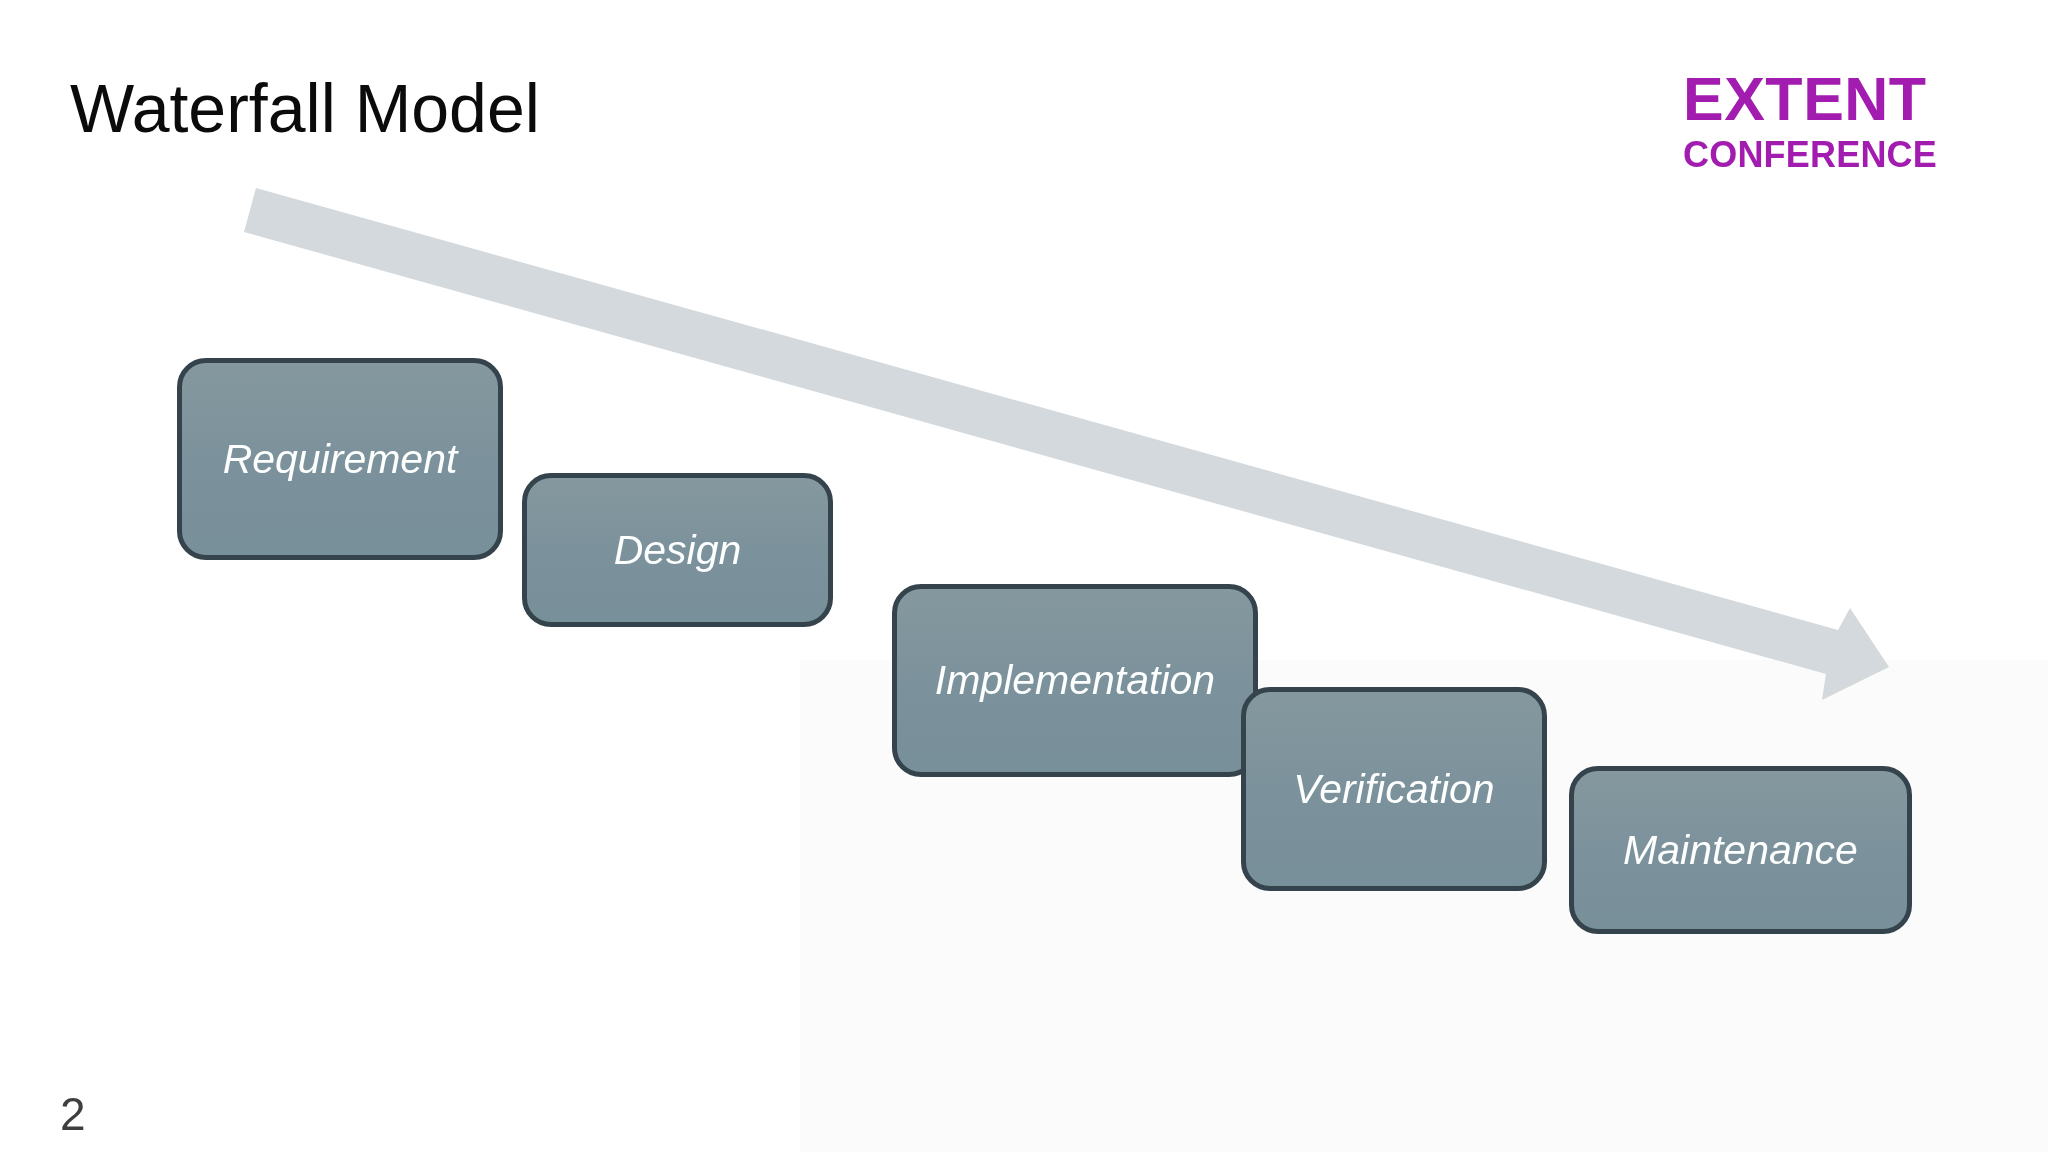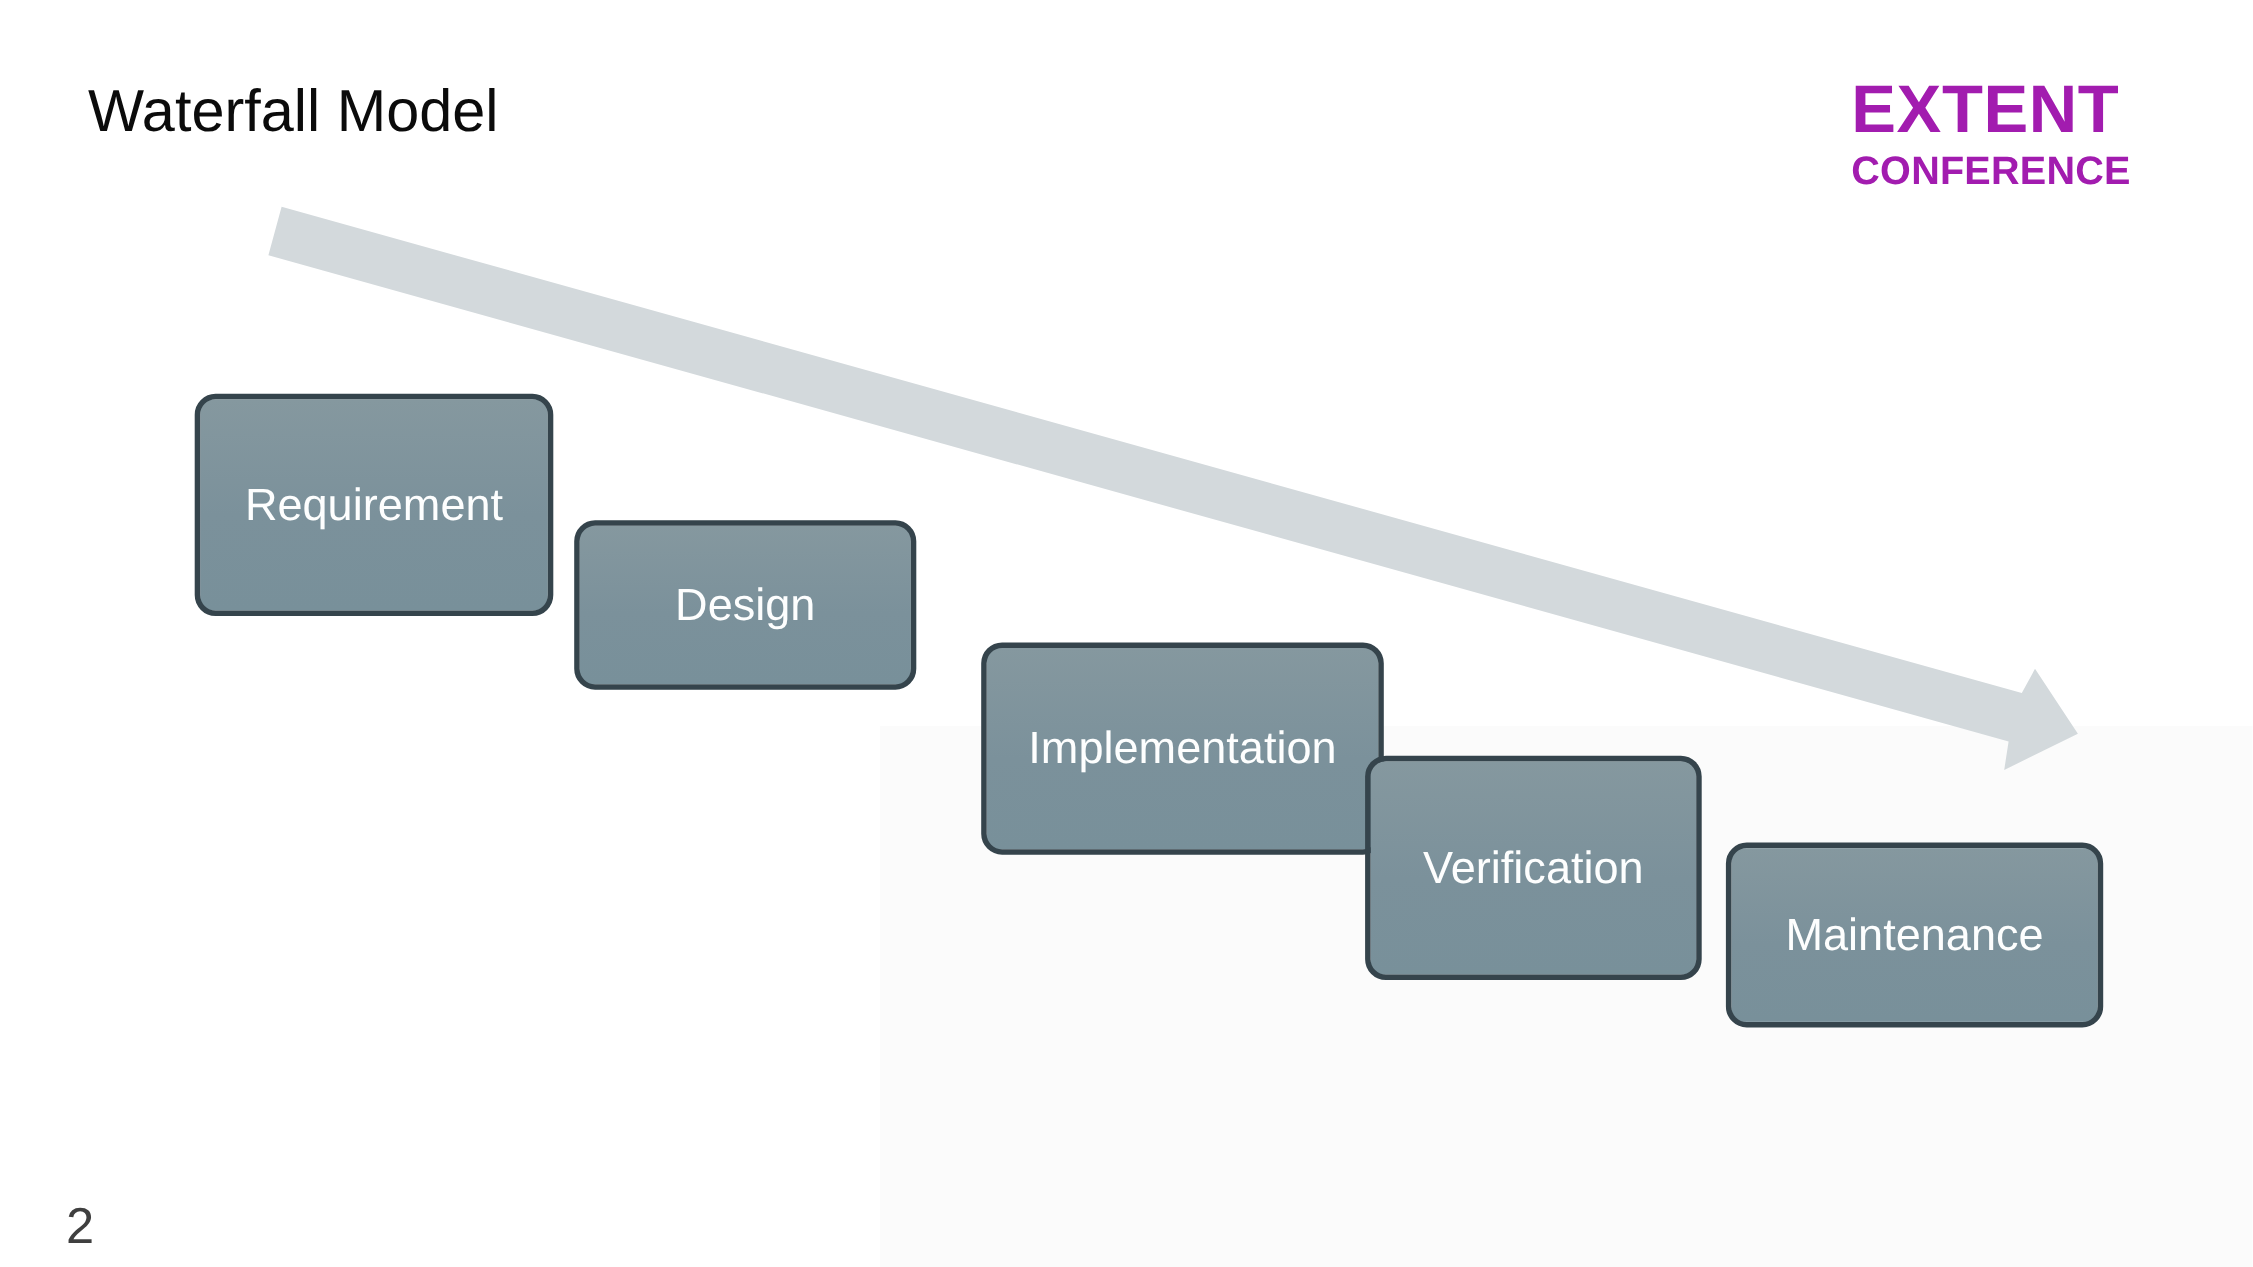--- a/index.html
+++ b/index.html
@@ -11,22 +11,22 @@
     overflow: hidden;
     font-family: "Liberation Sans", sans-serif;
   }
   .bg-tint {
     position: absolute;
     left: 800px; top: 660px; right: 0; bottom: 0;
     background: rgba(125,135,140,0.03);
   }
   .title {
     position: absolute;
-    left: 80px; top: 74px;
-    font-size: 54px;
+    left: 70px; top: 74px;
+    font-size: 68px;
     line-height: 1;
     color: #0b0b0b;
     white-space: nowrap;
   }
   .logo {
     position: absolute;
     left: 1683px; top: 69px;
     color: #a21caf;
     white-space: nowrap;
   }
@@ -45,28 +45,29 @@
   }
   .arrow-layer {
     position: absolute;
     left: 0; top: 0;
     width: 2048px; height: 1152px;
   }
   .stage {
     position: absolute;
     box-sizing: border-box;
     border: 5px solid #35444c;
-    border-radius: 19px;
+    border-radius: 29px;
     background: linear-gradient(180deg, #85989f 0%, #7b919b 55%, #78909a 100%);
     color: #fdfefe;
     display: flex;
     align-items: center;
     justify-content: center;
     font-size: 41px;
     white-space: nowrap;
+    font-style: italic;
   }
   .s1 { left: 177px;  top: 358px; width: 326px; height: 202px; }
   .s2 { left: 522px;  top: 473px; width: 311px; height: 154px; }
   .s3 { left: 892px;  top: 584px; width: 366px; height: 193px; }
   .s4 { left: 1241px; top: 687px; width: 306px; height: 204px; }
   .s5 { left: 1569px; top: 766px; width: 343px; height: 168px; }
   .page-number {
     position: absolute;
     left: 60px; top: 1091px;
     font-size: 46px;

